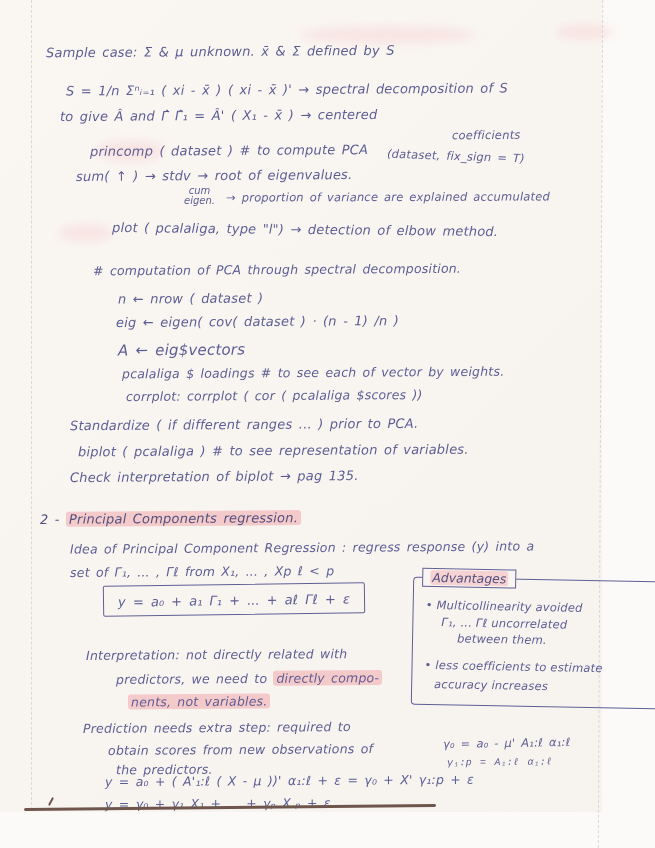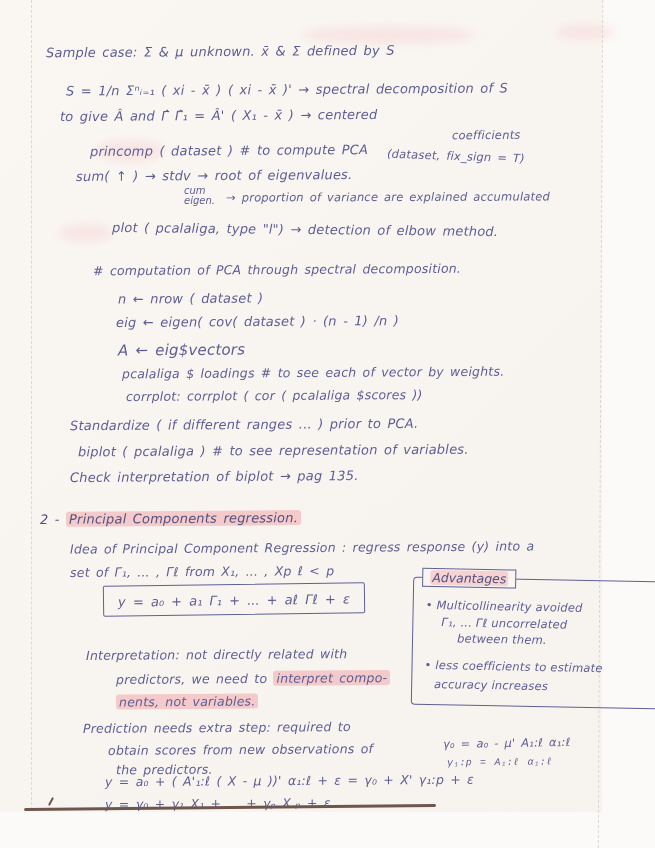--- a/index.html
+++ b/index.html
@@ -61,21 +61,21 @@
   <div class="smudge" style="left:555px;top:24px;width:60px;height:16px;"></div>
   <div class="smudge" style="left:58px;top:224px;width:55px;height:18px;"></div>
 
   <div class="hw" style="left:46px;top:44px;font-size:13px;">Sample case:   Σ &amp; μ unknown.   x̄ &amp; Σ  defined  by  S</div>
   <div class="hw" style="left:66px;top:82px;font-size:13px;">S = 1/n Σⁿᵢ₌₁ ( xi - x̄ ) ( xi - x̄ )'   →  spectral  decomposition  of  S</div>
   <div class="hw" style="left:60px;top:108px;font-size:13px;">to  give   Â   and  Γ̂          Γ̂₁ =  Â' ( X₁ - x̄ )   → centered</div>
   <div class="hw sm" style="left:452px;top:128px;">coefficients</div>
   <div class="hw" style="left:90px;top:143px;font-size:13px;">princomp ( dataset )  # to  compute  PCA</div>
   <div class="hw sm" style="left:387px;top:149px;transform:rotate(2deg);">(dataset,  fix_sign = T)</div>
   <div class="hw" style="left:76px;top:168px;font-size:13px;">sum( ↑ )   →   stdv  →   root   of   eigenvalues.</div>
-  <div class="stack" style="left:184px;top:186px;">
+  <div class="stack" style="left:184px;top:186px;text-align:center;">
     <div>cum</div>
     <div>eigen.</div>
   </div>
   <div class="hw sm" style="left:226px;top:190px;transform:rotate(-0.2deg);">→  proportion  of variance  are explained  accumulated</div>
   <div class="hw" style="left:112px;top:222px;font-size:13px;transform:rotate(0.6deg);">plot ( pcalaliga,  type "l") →  detection   of   elbow   method.</div>
 
   <div class="hw" style="left:93px;top:262px;"># computation  of  PCA  through  spectral  decomposition.</div>
   <div class="hw" style="left:118px;top:291px;font-size:13px;">n ←  nrow ( dataset )</div>
   <div class="hw" style="left:116px;top:314px;font-size:13px;">eig ←  eigen( cov( dataset ) · (n - 1) /n )</div>
   <div class="hw" style="left:118px;top:341px;font-size:15px;">A  ←  eig$vectors</div>
@@ -103,23 +103,23 @@
     </div>
     <div class="adv-line" style="left:12px;top:20px;">• Multicollinearity  avoided</div>
     <div class="adv-line" style="left:28px;top:37px;">Γ₁, ...  Γℓ  uncorrelated</div>
     <div class="adv-line" style="left:44px;top:53px;">between  them.</div>
     <div class="adv-line" style="left:12px;top:80px;">• less  coefficients  to  estimate</div>
     <div class="adv-line" style="left:22px;top:99px;">accuracy   increases</div>
   </div>
 
   <div class="hw" style="left:86px;top:647px;">Interpretation:  not  directly  related  with</div>
   <div class="hw" style="left:116px;top:671px;">
-    <span>predictors,  we  need  to </span><span class="hl">interpret  compo-</span>
+    <span>predictors,  we  need  to </span><span class="hl">directly  compo-</span>
   </div>
-  <div class="hw" style="left:116px;top:694px;">
+  <div class="hw" style="left:128px;top:694px;">
     <span class="hl">nents,  not  variables.</span>
   </div>
 
   <div class="hw" style="left:83px;top:720px;">Prediction  needs  extra  step:  required  to</div>
   <div class="hw" style="left:108px;top:742px;">obtain  scores  from  new  observations  of</div>
   <div class="hw" style="left:116px;top:762px;">the   predictors.</div>
 
   <div class="hw" style="left:443px;top:736px;font-size:11.5px;transform:rotate(-1deg);">γ₀ =  a₀ - μ' A₁:ℓ α₁:ℓ</div>
   <div class="hw" style="left:447px;top:757px;font-size:10px;transform:rotate(-0.5deg);font-family:Liberation Mono, monospace;">γ₁:p =   A₁:ℓ  α₁:ℓ</div>
 

